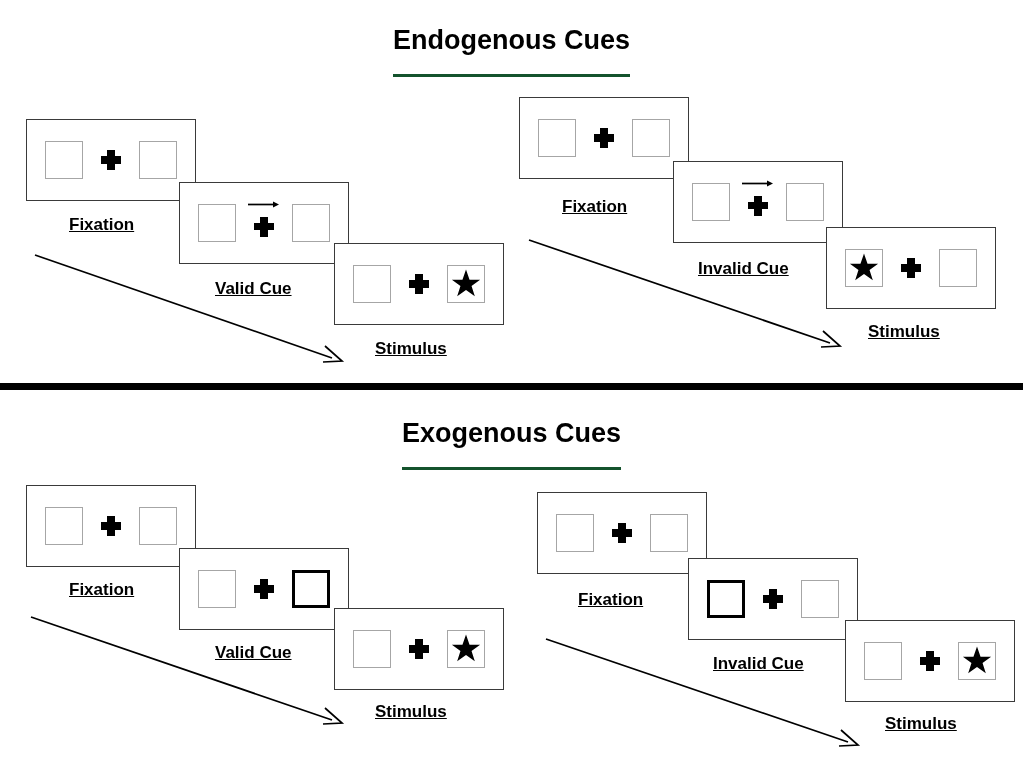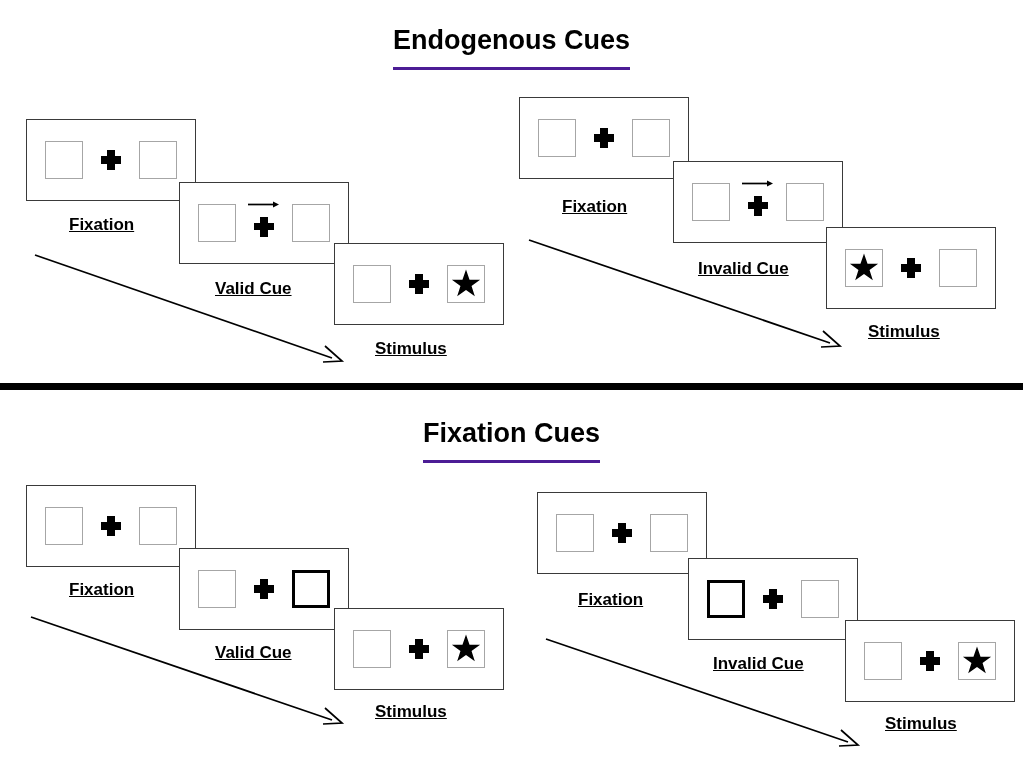--- a/index.html
+++ b/index.html
@@ -18,22 +18,22 @@
   .section-title {
     position: absolute;
     width: 100%;
     text-align: center;
     font-size: 27px;
     font-weight: bold;
     color: #000000;
     letter-spacing: 0px;
   }
   .section-title span {
-    border-bottom: 3px solid #4c1d95;
-    padding-bottom: 12px;
+    border-bottom: 3px solid #14532d;
+    padding-bottom: 19px;
   }
 
   .divider {
     position: absolute;
     left: 0;
     width: 1023px;
     height: 7px;
     background: #000000;
   }
 
@@ -222,21 +222,21 @@
 <div class="panel-label" style="left:868px; top:322px;">Stimulus</div>
 
 <svg class="diag-arrow" style="left:500px; top:225px; width:380px; height:140px;" viewBox="0 0 380 140">
   <line x1="29" y1="15" x2="330" y2="118" stroke="#000000" stroke-width="1.7"></line>
   <polyline points="323,106 340,121 321,122" fill="none" stroke="#000000" stroke-width="1.7"></polyline>
 </svg>
 
 <div class="divider" style="top:383px;"></div>
 
 <div class="section-title" style="top:418px;">
-  <span>Fixation Cues</span>
+  <span>Exogenous Cues</span>
 </div>
 
 <div class="panel" style="left:26px; top:485px; width:170px; height:82px;">
   <div class="panel-inner">
     <div class="stim-box"></div>
     <div class="center-col">
       <div class="plus"></div>
     </div>
     <div class="stim-box"></div>
   </div>

